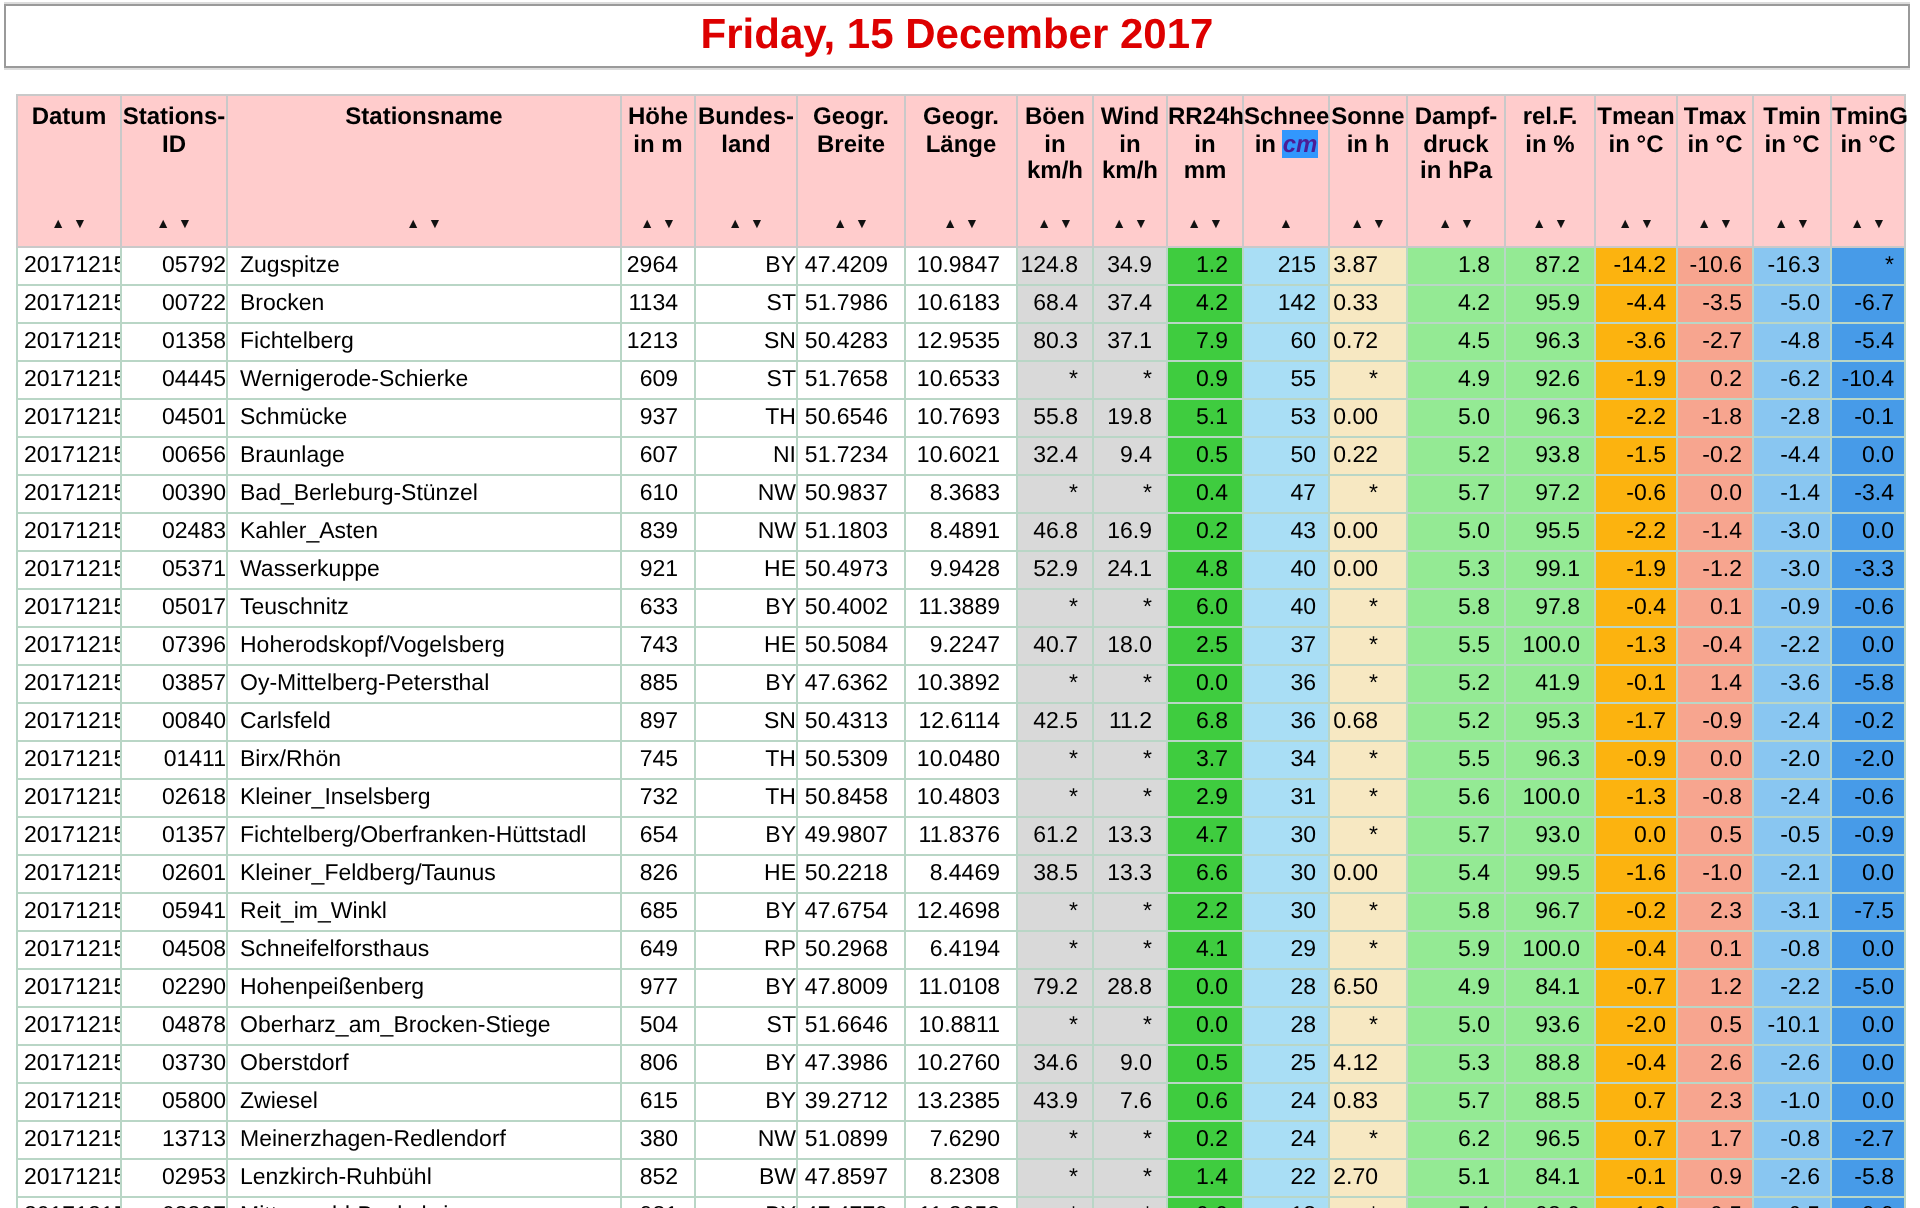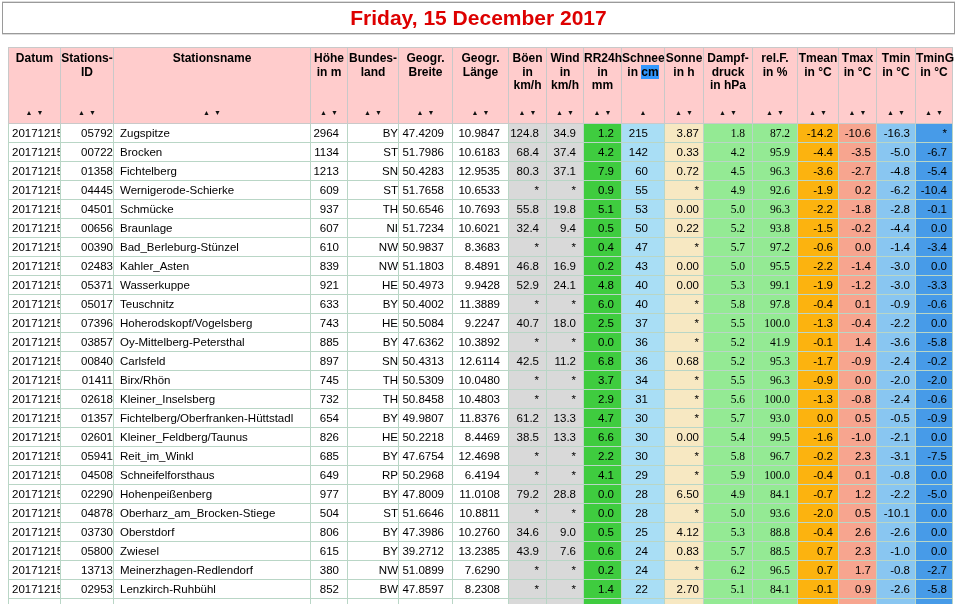--- a/index.html
+++ b/index.html
@@ -11,42 +11,42 @@
   table{border-collapse:collapse;table-layout:fixed;width:944px;margin:13px 0 0 8px;
     border:1px solid #8a8a8a;}
   th{background:var(--header-bg,#ffcccc);border:1px solid #c9c9c9;position:relative;
     height:57px;vertical-align:top;padding:4px 0 14px;font-size:12px;font-weight:bold;
     line-height:13.5px;color:#000;cursor:pointer;}
   td{border:1px solid #b9d6c6;height:18px;line-height:18px;font-size:11.5px;
     padding:0;white-space:nowrap;overflow:hidden;color:#000;background:#fff;}
   .sort-arrows{position:absolute;bottom:4px;left:0;right:0;text-align:center;
     font-size:7px;color:#111;}
   .sort-arrows span{margin:0 2px;cursor:pointer;}
-  .selected{background:var(--selection,#3297fd);color:#000000;}
+  .selected{background:var(--selection,#3297fd);color:#4c1d95;font-style:italic;}
   .al{text-align:left;padding-left:3px;}
   .ac{text-align:right;margin-top:42px;}
   .ar{text-align:right;padding-right:7px;}
   td.col-stationsname{padding-left:6px;}
   td.col-hoehe,td.col-geogr_breite,td.col-geogr_laenge{padding-right:8px;}
-  td.col-schnee{padding-right:16px;}
-  td.col-sonne{padding-right:4px;}
+  td.col-schnee{padding-right:6px;}
+  td.col-sonne{padding-right:14px;}
   td.col-tmean,td.col-tmax,td.col-tmin,td.col-tming{padding-right:5px;}
   
   col.col-datum{width:52px}col.col-stations_id{width:53px}col.col-stationsname{width:197px}
   col.col-hoehe{width:37px}col.col-bundesland{width:51px}col.col-geogr_breite{width:54px}
   col.col-geogr_laenge{width:56px}col.col-boeen{width:38px}col.col-wind{width:37px}
   col.col-rr24h{width:38px}col.col-schnee{width:43px}col.col-sonne{width:39px}
   col.col-dampfdruck{width:49px}col.col-relf{width:45px}col.col-tmean{width:41px}
   col.col-tmax{width:38px}col.col-tmin{width:39px}col.col-tming{width:37px}
   
   td.bg-gray{background:var(--col-gray,#d9d9d9);}
   td.bg-green{background:var(--col-green,#3fcc3f);}
   td.bg-skyblue{background:var(--col-skyblue,#a9def5);}
   td.bg-cream{background:var(--col-cream,#f7e8c2);}
-  td.bg-ltgreen{background:var(--col-ltgreen,#94ea94);font-family:Liberation Serif, serif;}
+  td.bg-ltgreen{background:var(--col-ltgreen,#94ea94);}
   td.bg-orange{background:var(--col-orange,#fcb30f);}
   td.bg-salmon{background:var(--col-salmon,#f7a58f);}
   td.bg-blue{background:var(--col-blue,#89c6f1);}
   td.bg-dkblue{background:var(--col-dkblue,#479be8);}
 </style>
 </head>
 <body>
 
 <div class="banner">
   <span>Friday, 15 December 2017</span>

